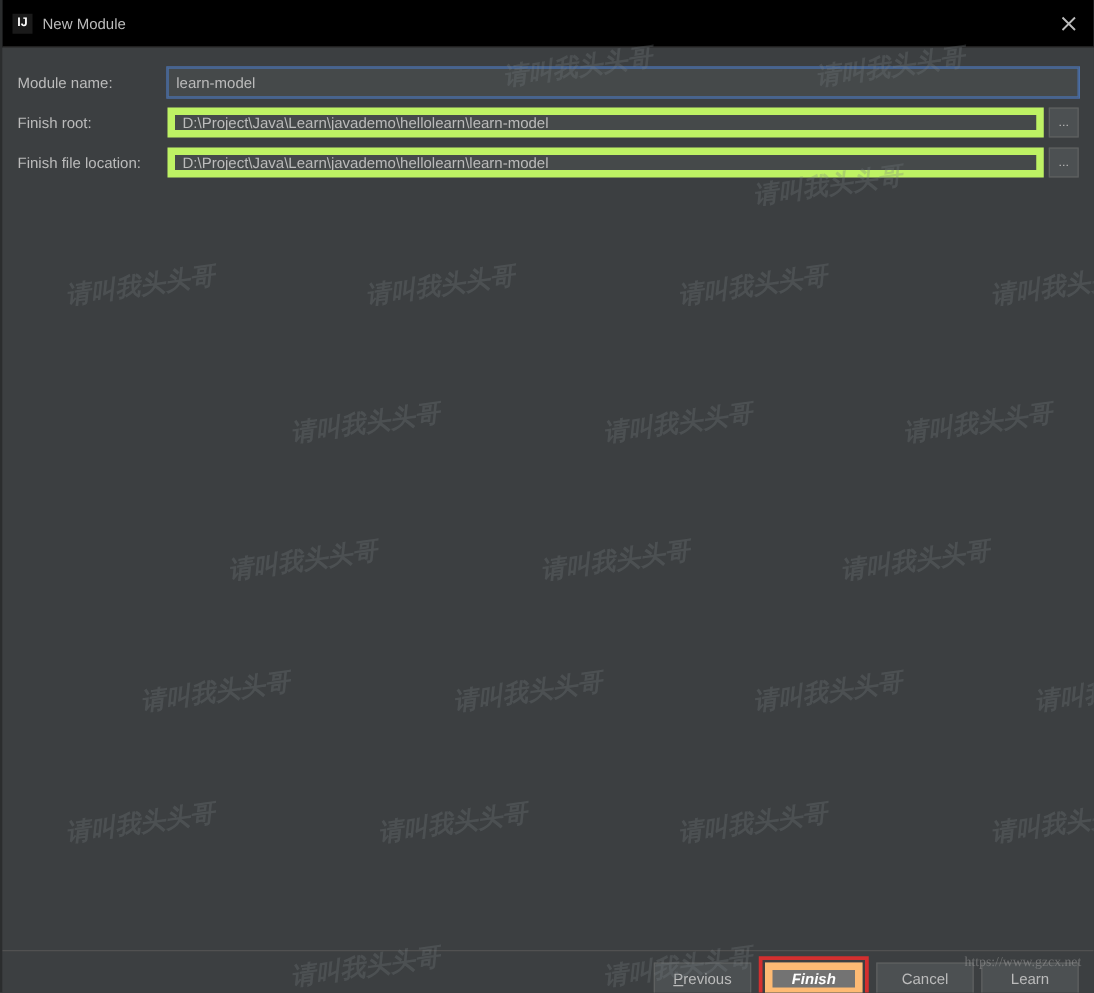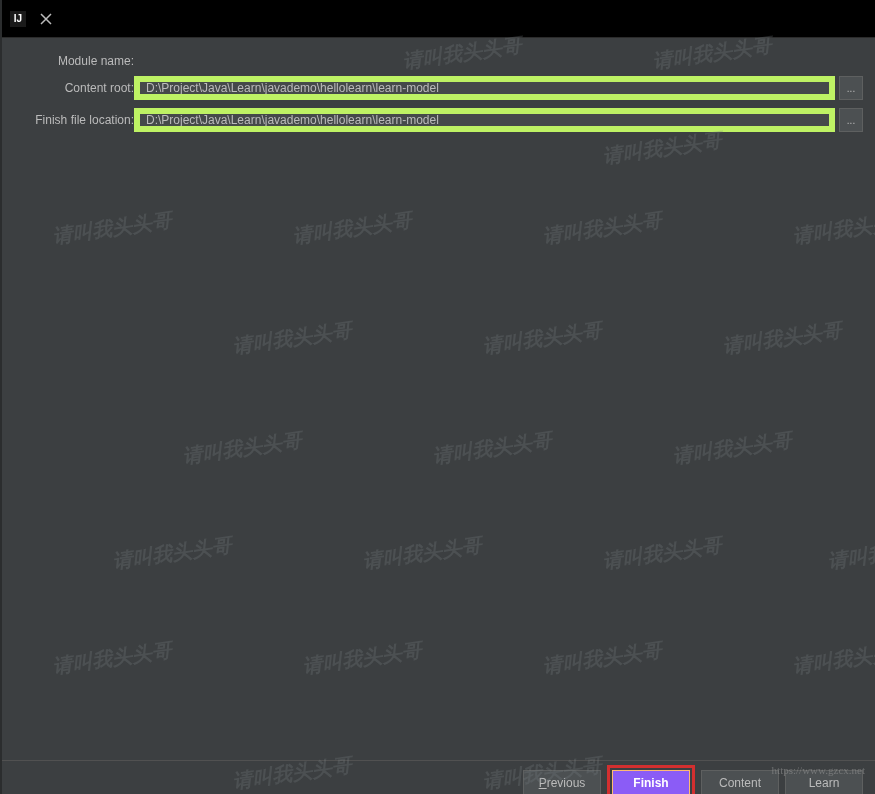--- a/index.html
+++ b/index.html
@@ -59,21 +59,21 @@
       background: #3c3f41;
     }
     .form-row {
       display: flex;
       align-items: center;
       margin-bottom: 8px;
     }
     .form-label {
       width: 120px;
       color: #bbbbbb;
-      text-align: right;
+      text-align: left;
     }
     .form-input {
       flex: 1;
       height: 24px;
       background: #45494a;
       border: 6px solid #bef264;
       color: #bbbbbb;
       padding: 0 6px;
       font-size: 12px;
       font-family: inherit;
@@ -111,24 +111,25 @@
       height: 26px;
       background: #4c5052;
       border: 1px solid #5e6060;
       color: #bbbbbb;
       cursor: pointer;
       font-size: 12px;
       font-family: inherit;
       padding: 0 12px;
     }
     .btn.primary {
-      background: #8b5cf6;
-      border: 1px solid #fdba74;
+      background: #737373;
+      border: 6px solid #fdba74;
       color: #fff;
       font-weight: bold;
+      font-style: italic;
     }
     .highlight-box {
       border: 3px solid #d32f2f;
       padding: 2px;
       display: flex;
       gap: 6px;
     }
     .btn .underline {
       text-decoration: underline;
     }
@@ -156,49 +157,51 @@
       height: 794px;
       border-left: 2px solid #2b2d2e;
     }
   </style>
 </head>
 <body>
 
 <div class="app-container">
   <div class="titlebar">
     <div class="app-icon">IJ</div>
+    <div class="title-text">New Module</div>
     <div class="close-btn">
       <svg viewBox="0 0 12 12">
           <path d="M1 1 L11 11 M11 1 L1 11" stroke="#bbbbbb" stroke-width="1.5" fill="none"></path>
         </svg>
     </div>
   </div>
 
   <div class="content">
     <div class="form-row">
       <div class="form-label">Module name:</div>
+      <input class="form-input focused" type="text" value="learn-model" style="">
     </div>
     <div class="form-row">
-      <div class="form-label">Content root:</div>
+      <div class="form-label">Finish root:</div>
       <input class="form-input" type="text" value="D:\Project\Java\Learn\javademo\hellolearn\learn-model" style="">
       <button class="browse-btn">...</button>
     </div>
     <div class="form-row">
       <div class="form-label">Finish file location:</div>
       <input class="form-input" type="text" value="D:\Project\Java\Learn\javademo\hellolearn\learn-model" style="">
       <button class="browse-btn">...</button>
     </div>
   </div>
 
   <div class="footer">
     <button class="btn"><span class="underline">P</span><span>revious</span></button>
     <div class="highlight-box">
       <button class="btn primary">Finish</button>
     </div>
-    <button class="btn">Content</button>
+    <button class="btn">Cancel</button>
     <button class="btn">Learn</button>
   </div>
 
   <div class="watermark" style="top:40px; left:400px;">请叫我头头哥</div>
   <div class="watermark" style="top:40px; left:650px;">请叫我头头哥</div>
   <div class="watermark" style="top:135px; left:600px;">请叫我头头哥</div>
   <div class="watermark" style="top:215px; left:50px;">请叫我头头哥</div>
   <div class="watermark" style="top:215px; left:290px;">请叫我头头哥</div>
   <div class="watermark" style="top:215px; left:540px;">请叫我头头哥</div>
   <div class="watermark" style="top:215px; left:790px;">请叫我头头哥</div>

